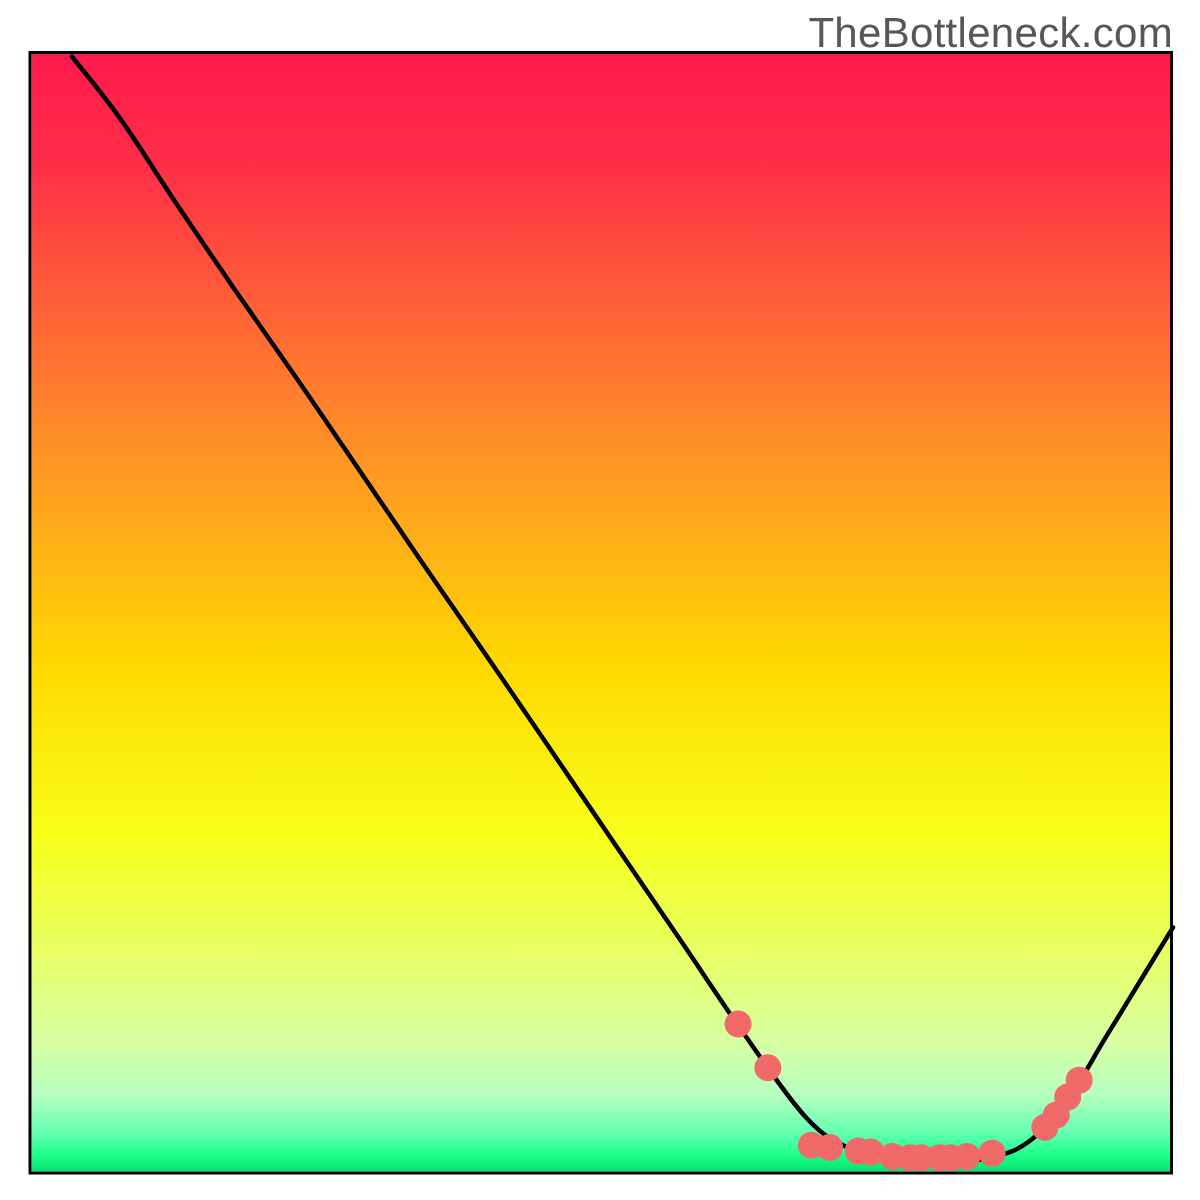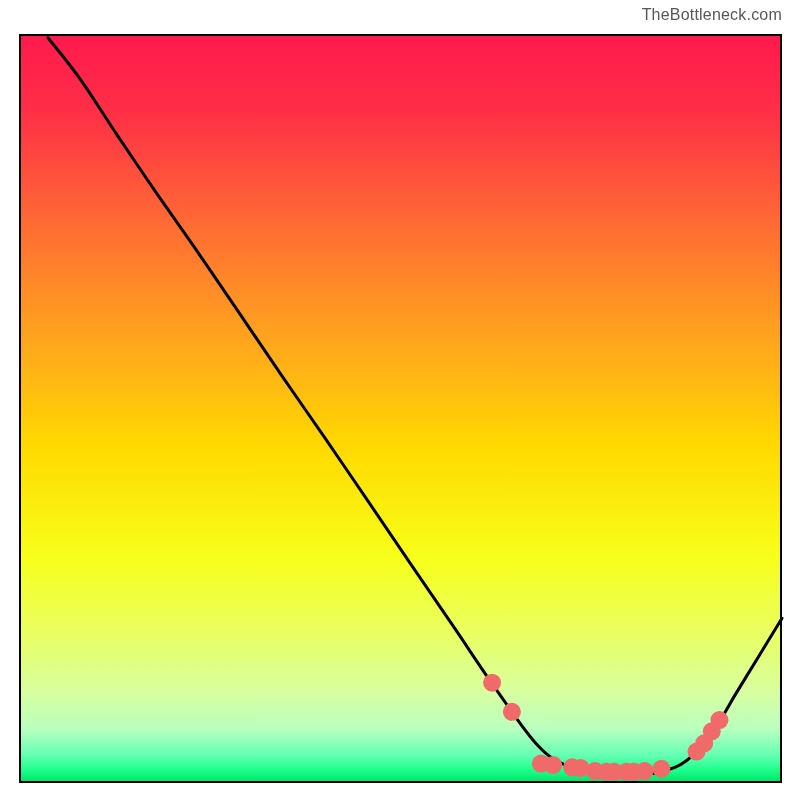--- a/index.html
+++ b/index.html
@@ -18,21 +18,21 @@
   }
   #gradient-box {
     position: absolute;
     box-sizing: border-box;
     border: 2px solid #000;
   }
   #watermark {
     position: absolute;
     top: 6px;
     right: 18px;
-    font-size: 16px;
+    font-size: 28px;
     color: #575757;
     font-weight: 500;
     letter-spacing: 0.2px;
   }
   svg.overlay {
     position: absolute;
     left: 0;
     top: 0;
     width: 800px;
     height: 800px;

